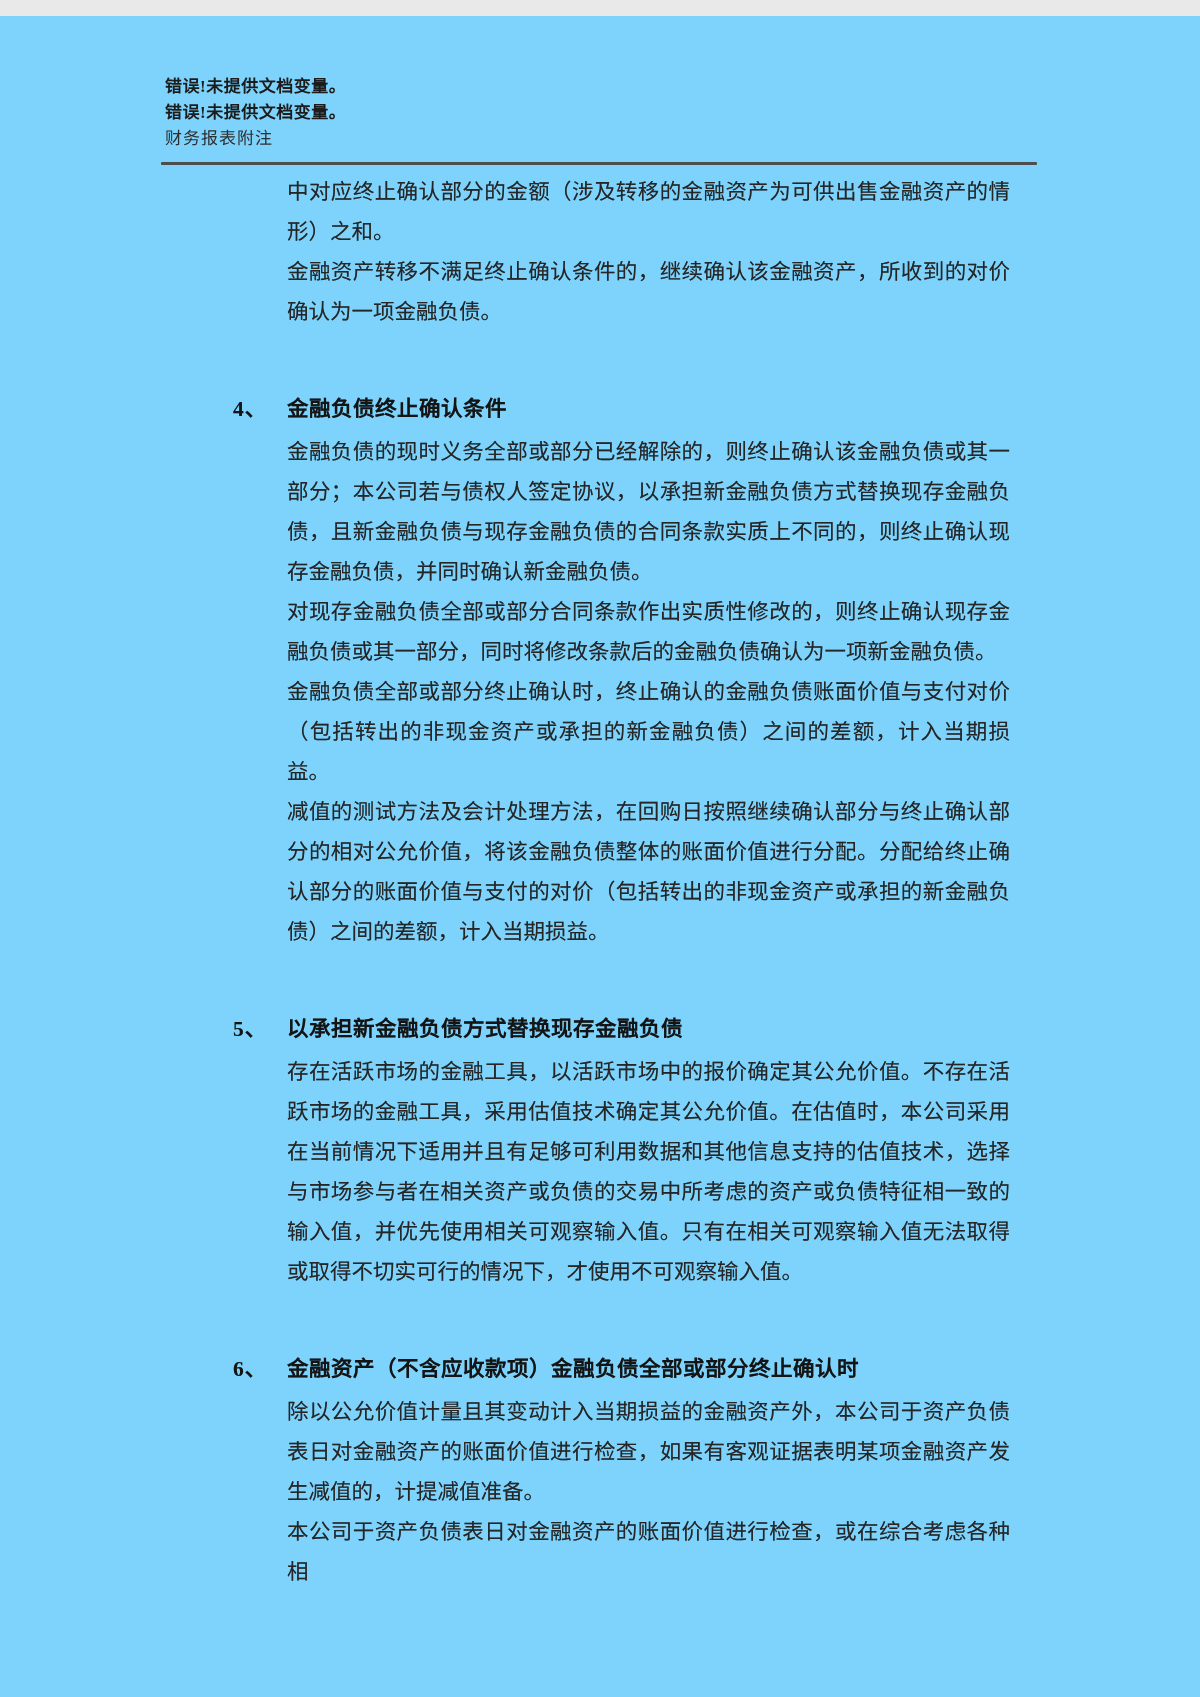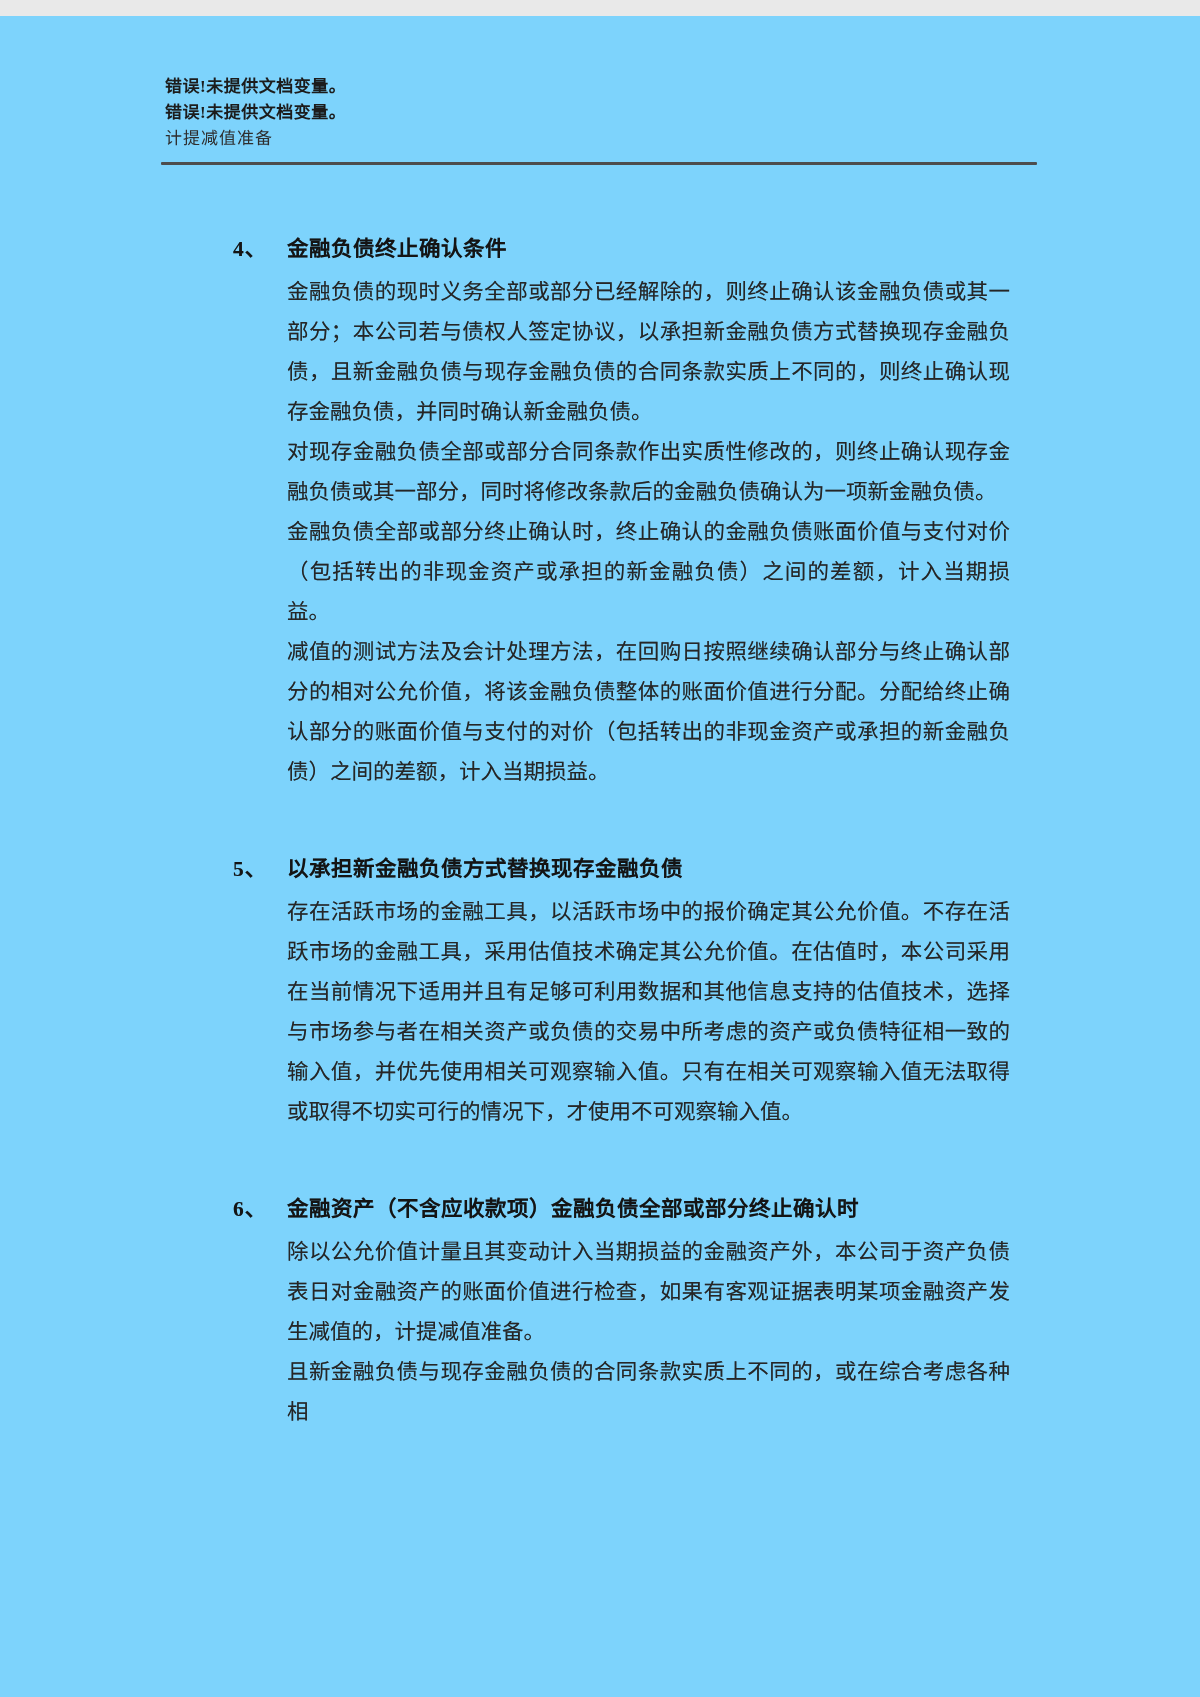--- a/index.html
+++ b/index.html
@@ -42,26 +42,28 @@
   .section-title{letter-spacing:.5px;}
 </style>
 </head>
 <body>
 
 <div class="page">
 
   <header class="hdr">
     <div class="hdr-bold">错误!未提供文档变量。</div>
     <div class="hdr-bold">错误!未提供文档变量。</div>
-    <div class="hdr-plain">计提减值准备</div>
+    <div class="hdr-plain">财务报表附注</div>
   </header>
 
   <div class="rule"></div>
 
   <main class="content" id="content">
+      <p class="para">中对应终止确认部分的金额（涉及转移的金融资产为可供出售金融资产的情形）之和。</p>
+      <p class="para">金融资产转移不满足终止确认条件的，继续确认该金融资产，所收到的对价确认为一项金融负债。</p>
       <section class="section">
         <div class="section-heading">
           <span class="section-number">4、</span>
           <span class="section-title">金融负债终止确认条件</span>
         </div>
         <p class="para">金融负债的现时义务全部或部分已经解除的，则终止确认该金融负债或其一部分；本公司若与债权人签定协议，以承担新金融负债方式替换现存金融负债，且新金融负债与现存金融负债的合同条款实质上不同的，则终止确认现存金融负债，并同时确认新金融负债。</p>
         <p class="para">对现存金融负债全部或部分合同条款作出实质性修改的，则终止确认现存金融负债或其一部分，同时将修改条款后的金融负债确认为一项新金融负债。</p>
         <p class="para">金融负债全部或部分终止确认时，终止确认的金融负债账面价值与支付对价（包括转出的非现金资产或承担的新金融负债）之间的差额，计入当期损益。</p>
         <p class="para">减值的测试方法及会计处理方法，在回购日按照继续确认部分与终止确认部分的相对公允价值，将该金融负债整体的账面价值进行分配。分配给终止确认部分的账面价值与支付的对价（包括转出的非现金资产或承担的新金融负债）之间的差额，计入当期损益。</p>
       </section>
@@ -71,17 +73,17 @@
           <span class="section-title">以承担新金融负债方式替换现存金融负债</span>
         </div>
         <p class="para">存在活跃市场的金融工具，以活跃市场中的报价确定其公允价值。不存在活跃市场的金融工具，采用估值技术确定其公允价值。在估值时，本公司采用在当前情况下适用并且有足够可利用数据和其他信息支持的估值技术，选择与市场参与者在相关资产或负债的交易中所考虑的资产或负债特征相一致的输入值，并优先使用相关可观察输入值。只有在相关可观察输入值无法取得或取得不切实可行的情况下，才使用不可观察输入值。</p>
       </section>
       <section class="section">
         <div class="section-heading">
           <span class="section-number">6、</span>
           <span class="section-title">金融资产（不含应收款项）金融负债全部或部分终止确认时</span>
         </div>
         <p class="para">除以公允价值计量且其变动计入当期损益的金融资产外，本公司于资产负债表日对金融资产的账面价值进行检查，如果有客观证据表明某项金融资产发生减值的，计提减值准备。</p>
-        <p class="para">且新金融负债与现存金融负债的合同条款实质上不同的，或在综合考虑各种相</p>
+        <p class="para">本公司于资产负债表日对金融资产的账面价值进行检查，或在综合考虑各种相</p>
       </section>
     </main>
 
 </div>
 
 </body></html>

